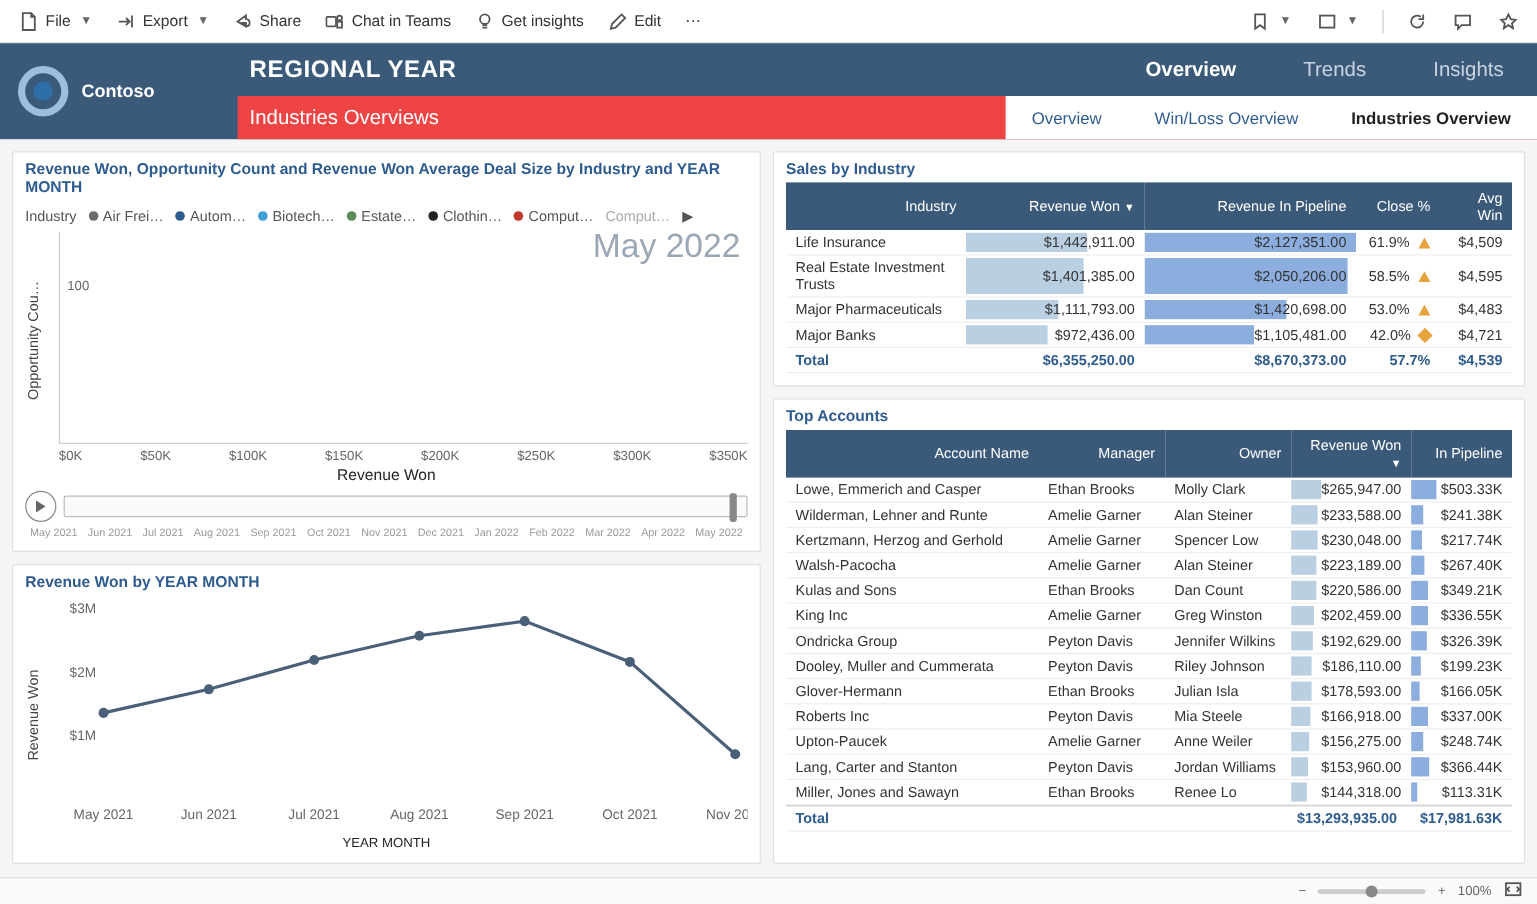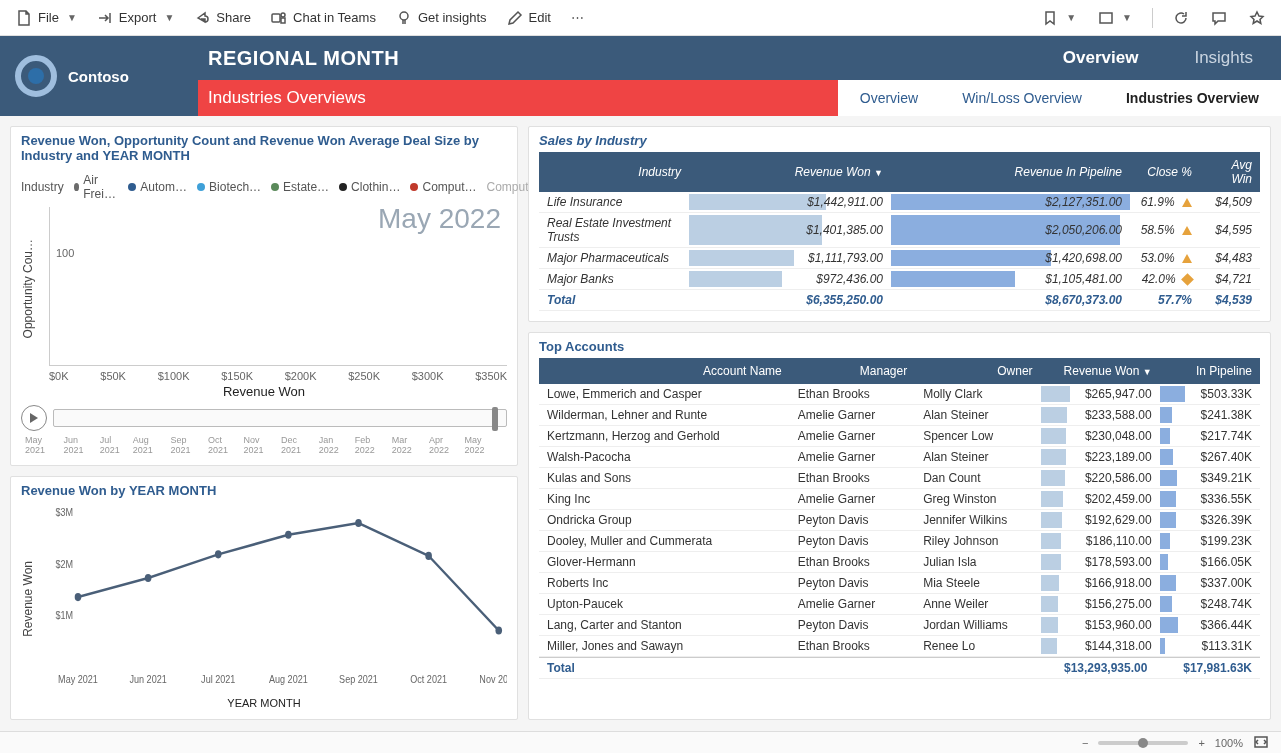--- a/index.html
+++ b/index.html
@@ -22,21 +22,21 @@
 .head-tabs { display: flex; align-items: stretch; height: 44px; }
 .ht { padding: 0 28px; display: flex; align-items: center; font-size: 17px; color: #c9d4e0; cursor: pointer; }
 .ht.active { font-weight: 700; color: #fff; }
 .head-sub { background: #ef4444; display: flex; height: 36px; align-items: stretch; }
 .hs-title { flex: 1; font-size: 17px; padding-left: 10px; display: flex; align-items: center; color: #fff; }
 .hs-tabs { display: flex; background: #fff; }
 .hst { padding: 0 22px; display: flex; align-items: center; color: #2f5c8f; font-size: 14px; cursor: pointer; }
 .hst.active { color: #222; font-weight: 600; }
 
 .content { display: flex; gap: 10px; padding: 10px; height: 614px; }
-.col-left { width: 508px; display: flex; flex-direction: column; gap: 10px; }
+.col-left { width: 624px; display: flex; flex-direction: column; gap: 10px; }
 .col-right { flex: 1; display: flex; flex-direction: column; gap: 10px; }
 .card { background: #fff; border: 1px solid #e0e0e0; border-radius: 2px; padding: 6px 10px 10px 10px; position: relative; display: flex; flex-direction: column; }
 .card-title { color: #2f5c8f; font-size: 13px; font-weight: 600; margin-bottom: 4px; }
 .legend-row { display: flex; align-items: center; gap: 10px; font-size: 12px; color: #555; margin: 6px 0; }
 .leg { display: flex; align-items: center; gap: 4px; }
 .dot { width: 8px; height: 8px; border-radius: 50%; display: inline-block; }
 .chart-area { flex: 1; position: relative; }
 .date-water { position: absolute; right: 6px; top: -4px; font-size: 28px; color: #9aa7b4; font-weight: 400; }
 .axis-label-x { text-align: center; font-size: 13px; color: #222; margin-top: 2px; }
 .play-row { display: flex; align-items: center; gap: 6px; margin-top: 6px; }
@@ -176,23 +176,24 @@
     <div class="brand-logo">
       <svg viewBox="0 0 44 44" width="44" height="44">
           <circle cx="22" cy="22" r="18" fill="none" stroke="#9fbede" stroke-width="6"></circle>
           <circle cx="22" cy="22" r="8" fill="#2d6ea8"></circle>
         </svg>
     </div>
     <div class="brand-name">Contoso</div>
   </div>
   <div class="head-mid">
     <div class="head-top">
-      <div class="head-title">REGIONAL MONTH</div>
+      <div class="head-title">REGIONAL YEAR</div>
       <div class="head-tabs">
         <div class="ht active">Overview</div>
+        <div class="ht">Trends</div>
         <div class="ht">Insights</div>
       </div>
     </div>
     <div class="head-sub">
       <div class="hs-title">Industries Overviews</div>
       <div class="hs-tabs">
         <div class="hst">Overview</div>
         <div class="hst">Win/Loss Overview</div>
         <div class="hst active">Industries Overview</div>
       </div>
@@ -311,21 +312,21 @@
               <text x="550" y="178" text-anchor="middle" font-size="11" fill="#666">Nov 2021</text>
             </svg>
         </div>
       </div>
       <div class="axis-label-x" style="font-size:11px;">YEAR MONTH</div>
     </div>
   </div>
 
   <div class="col-right">
 
-    <div class="card" style="min-height:190px;font-style:italic;">
+    <div class="card" style="min-height:190px;">
       <div class="card-title">Sales by Industry</div>
       <table class="tbl">
         <thead>
             <tr>
           <th style="text-align:right; width:150px">Industry</th>
           <th><span>Revenue Won</span> <span class="sort-chev">▼</span></th>
           <th>Revenue In Pipeline</th>
           <th style="width:70px">Close %</th>
           <th style="width:60px">Avg Win</th>
         </tr>

